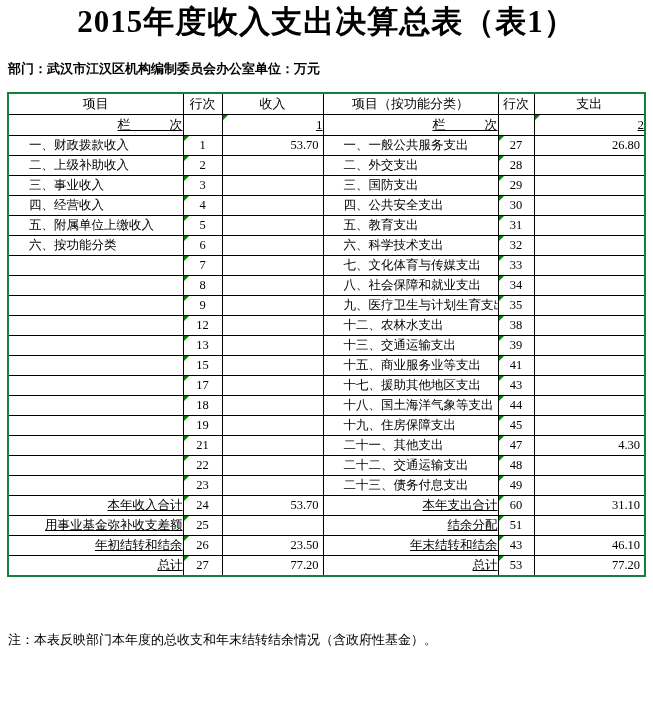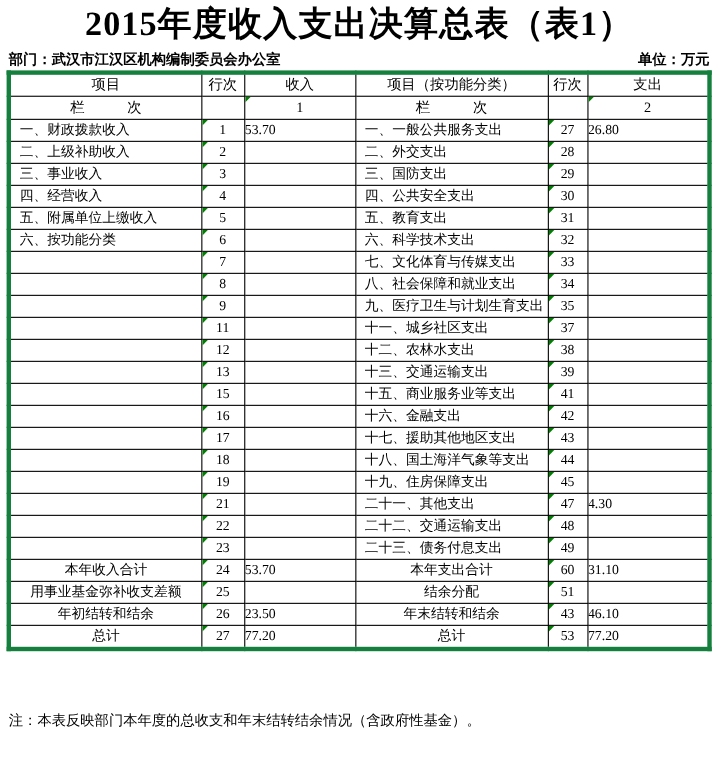--- a/index.html
+++ b/index.html
@@ -12,56 +12,55 @@
     overflow: hidden;
   }
   .page { width: 653px; padding-top: 2px; }
 
   h1.title {
     text-align: center;
     font-size: 31px;
     font-weight: bold;
     letter-spacing: 1px;
     line-height: 40px;
-    margin-bottom: 3px;
+    margin-bottom: 18px;
     white-space: nowrap;
   }
 
   .meta {
     display: flex;
-    justify-content: space-between;
     align-items: flex-end;
     padding: 0 8px;
     font-size: 13px;
     font-weight: bold;
-    margin-bottom: 1px;
+    margin-bottom: 14px;
   }
 
   table.main {
     border-collapse: collapse;
     table-layout: fixed;
     width: 637px;
     margin: 0 auto;
-    border: 4px solid #15803d;
+    border: 2px solid #15803d;
   }
   th, td {
     border: 1px solid #000;
     overflow: hidden;
     white-space: nowrap;
     font-weight: normal;
     font-size: 12.5px;
     padding: 0;
   }
   thead th, thead td { height: 21px; font-size: 13px; text-align: center; }
   tbody td { height: 19px; line-height: 19px; }
 
-  .lbl   { text-align: left;  padding-left: 8px; }
-  .center{ text-align: center; padding-left: 0; }
+  .lbl   { text-align: left;  padding-left: 20px; }
+  .center{ text-align: right; padding-left: 0; text-decoration: underline; }
   .rowno { text-align: center; }
-  .val   { padding-right: 4px; font-family: Liberation Serif, serif; }
+  .val   { text-align: right; padding-right: 4px; font-family: Liberation Serif, serif; }
 
   
   .tri { position: relative; }
   .tri::before {
     content: "";
     position: absolute;
     top: 0; left: 0;
     width: 0; height: 0;
     border-top: 5px solid var(--tri, #008000);
     border-right: 5px solid transparent;
@@ -189,28 +188,20 @@
     <tr>
       <td class="lbl"></td>
       <td class="rowno tri">9</td>
       <td class="val"></td>
       <td class="lbl">九、医疗卫生与计划生育支出</td>
       <td class="rowno tri">35</td>
       <td class="val"></td>
     </tr>
 
 
-    <tr>
-      <td class="lbl"></td>
-      <td class="rowno tri">11</td>
-      <td class="val"></td>
-      <td class="lbl">十一、城乡社区支出</td>
-      <td class="rowno tri">37</td>
-      <td class="val"></td>
-    </tr>
 
     <tr>
       <td class="lbl"></td>
       <td class="rowno tri">12</td>
       <td class="val"></td>
       <td class="lbl">十二、农林水支出</td>
       <td class="rowno tri">38</td>
       <td class="val"></td>
     </tr>
 
@@ -226,28 +217,20 @@
 
     <tr>
       <td class="lbl"></td>
       <td class="rowno tri">15</td>
       <td class="val"></td>
       <td class="lbl">十五、商业服务业等支出</td>
       <td class="rowno tri">41</td>
       <td class="val"></td>
     </tr>
 
-    <tr>
-      <td class="lbl"></td>
-      <td class="rowno tri">16</td>
-      <td class="val"></td>
-      <td class="lbl">十六、金融支出</td>
-      <td class="rowno tri">42</td>
-      <td class="val"></td>
-    </tr>
 
     <tr>
       <td class="lbl"></td>
       <td class="rowno tri">17</td>
       <td class="val"></td>
       <td class="lbl">十七、援助其他地区支出</td>
       <td class="rowno tri">43</td>
       <td class="val"></td>
     </tr>
 

